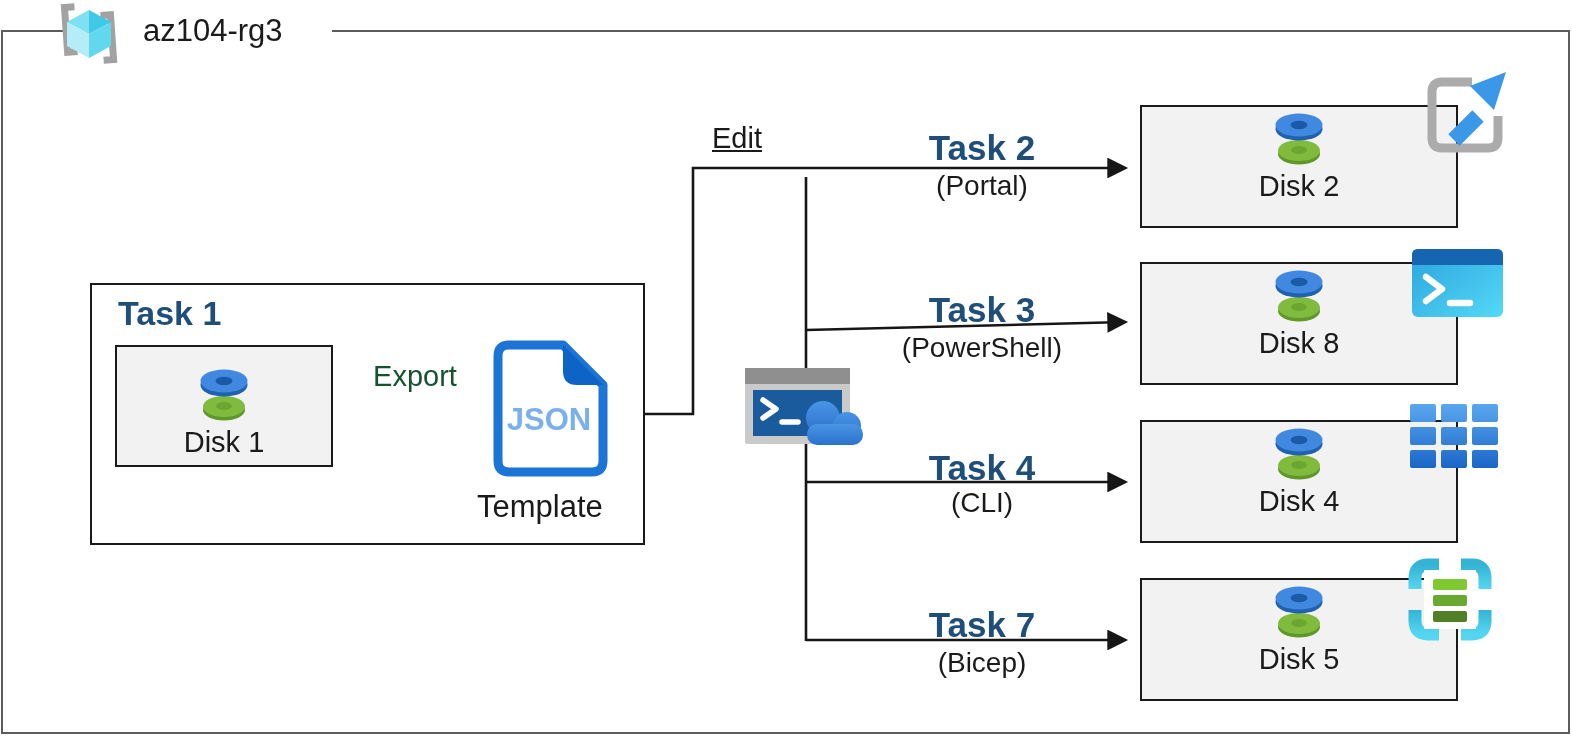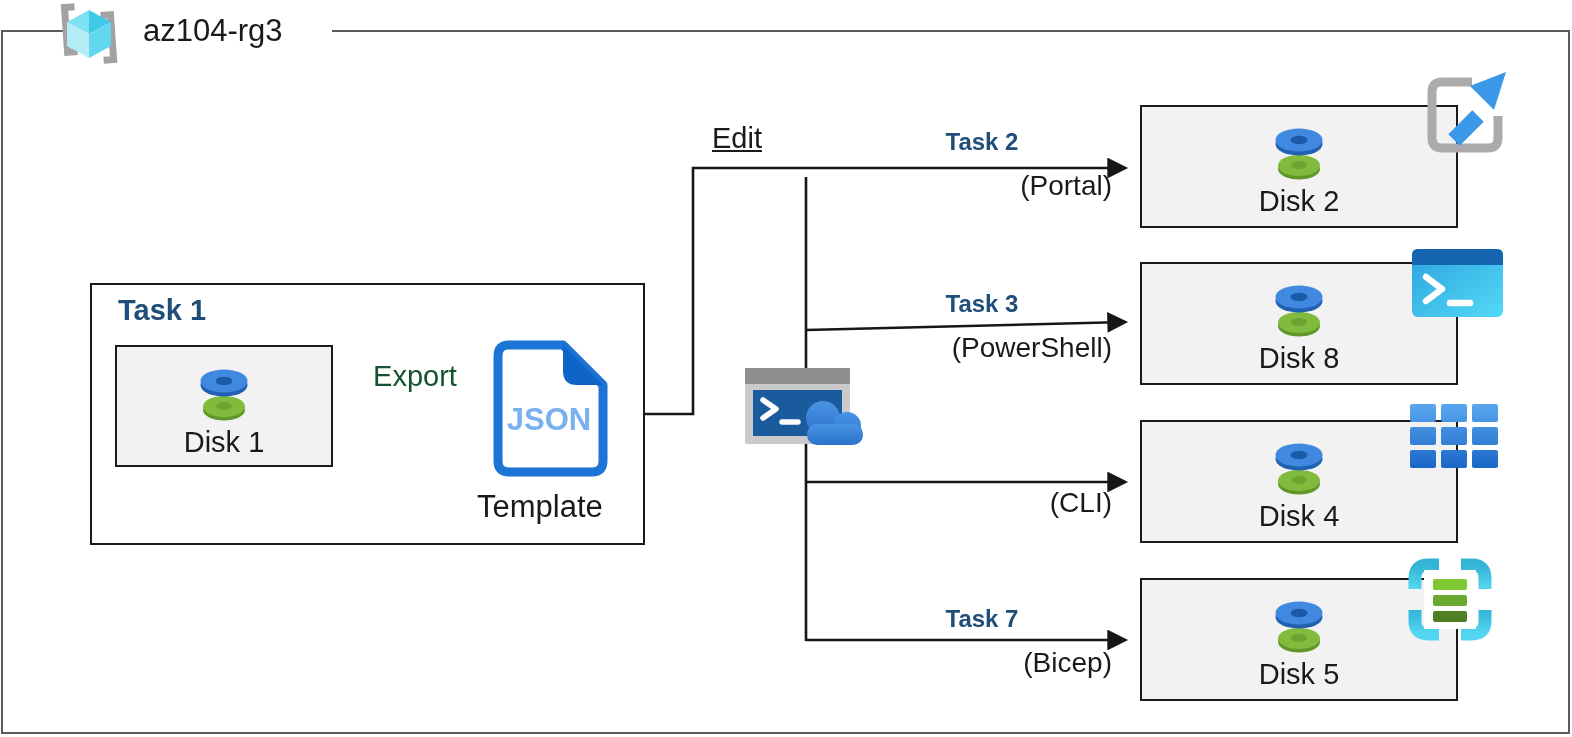--- a/index.html
+++ b/index.html
@@ -6,35 +6,35 @@
   .canvas{position:relative;width:1572px;height:737px;background:#fff;
           font-family:"Liberation Sans",sans-serif;overflow:hidden;}
   .outer-frame{position:absolute;left:1px;top:30px;width:1565px;height:700px;
                border:2px solid #5c5c5c;}
   .border-gap{position:absolute;left:64px;top:27px;width:268px;height:9px;background:#fff;}
   .rg-icon{position:absolute;left:53px;top:2px;}
   .rg-title{position:absolute;left:143px;top:13px;font-size:31px;color:#1a1a1a;}
   .connectors{position:absolute;left:0;top:0;pointer-events:none;}
   .task1-box{position:absolute;left:90px;top:283px;width:551px;height:258px;
              border:2px solid #1a1a1a;background:#fff;}
-  .task1-title{position:absolute;left:118px;top:294px;font-size:29px;font-weight:bold;color:#1f4e79;}
+  .task1-title{position:absolute;left:118px;top:294px;font-size:34px;font-weight:bold;color:#1f4e79;}
   .disk-box{position:absolute;background:#f2f2f2;border:2px solid #1a1a1a;
             display:flex;flex-direction:column;align-items:center;box-sizing:border-box;}
   .disk1{left:115px;top:345px;width:218px;height:122px;padding-top:16px;}
-  .disk-right{left:1140px;width:318px;height:123px;padding-top:15px;}
+  .disk-right{left:1140px;width:318px;height:123px;}
   .disk-label{font-size:29px;color:#1a1a1a;margin-top:3px;line-height:1;}
   .export-label{position:absolute;left:345px;top:360px;width:140px;text-align:center;
                 font-size:29px;color:#14532d;}
   .edit-label{position:absolute;left:712px;top:122px;font-size:29px;color:#1a1a1a;text-decoration:underline;}
   .json-icon{position:absolute;left:493px;top:340px;}
   .template-label{position:absolute;left:477px;top:489px;width:162px;text-align:left;
                   font-size:31px;color:#1a1a1a;}
   .task-title{position:absolute;left:872px;width:220px;text-align:center;
-              font-size:24px;font-weight:bold;color:#1f4e79;line-height:1;}
-  .task-method{position:absolute;left:852px;width:260px;text-align:right;
+              font-size:35px;font-weight:bold;color:#1f4e79;line-height:1;}
+  .task-method{position:absolute;left:852px;width:260px;text-align:center;
                font-size:28px;color:#1a1a1a;line-height:1;}
   .corner-icon{position:absolute;}
   .cloudshell{position:absolute;left:745px;top:366px;}
 </style>
 </head>
 <body>
 
 <div class="canvas">
 
   <div class="outer-frame"></div>
@@ -157,20 +157,21 @@
       </linearGradient>
     </defs>
     <rect x="0" y="0" width="91" height="68" rx="6" fill="url(#psbody)"></rect>
     <path d="M6,0 H85 Q91,0 91,6 V16 H0 V6 Q0,0 6,0 Z" fill="#1565b0"></path>
     <g stroke="#ffffff" stroke-width="6.5" fill="none" stroke-linecap="round" stroke-linejoin="round">
       <path d="M14,28 L30,40 L14,52"></path>
       <line x1="38" y1="54" x2="58" y2="54"></line>
     </g>
   </svg>
 
+  <div class="task-title" style="top:450px">Task 4</div>
   <div class="task-method" style="top:489px">(CLI)</div>
   <div class="disk-box disk-right" style="top:420px">
     <svg width="64" height="62" viewBox="0 0 64 62">
       <ellipse cx="32" cy="47" rx="21" ry="10.5" fill="#619628"></ellipse>
       <ellipse cx="32" cy="43.5" rx="21" ry="10.5" fill="#80bb3e"></ellipse>
       <ellipse cx="32" cy="43" rx="8" ry="4" fill="#6ca532"></ellipse>
       <ellipse cx="32" cy="22" rx="23.5" ry="11.5" fill="#2061b0"></ellipse>
       <ellipse cx="32" cy="18" rx="23.5" ry="11.5" fill="#4189e0"></ellipse>
       <ellipse cx="32" cy="18" rx="8.5" ry="4.2" fill="#1b5aa6"></ellipse>
     </svg>

